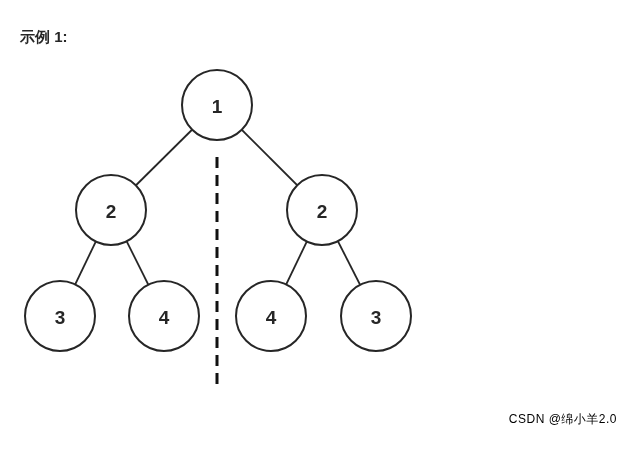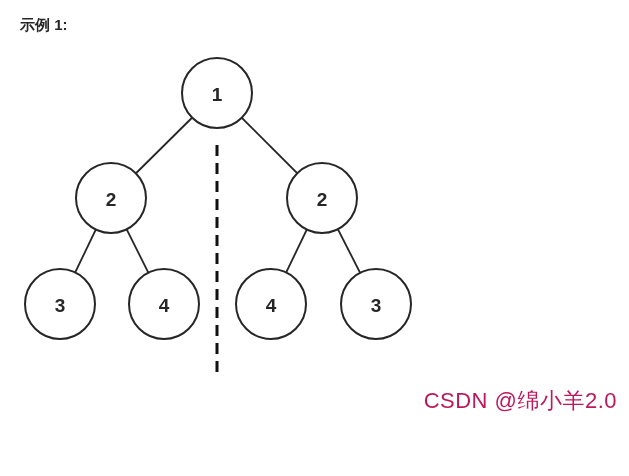--- a/index.html
+++ b/index.html
@@ -7,20 +7,21 @@
     padding: 0;
     background: #ffffff;
     font-family: "Liberation Sans", "DejaVu Sans", sans-serif;
   }
   .canvas {
     position: relative;
     width: 629px;
     height: 424px;
     background: #ffffff;
     overflow: hidden;
+    margin-top: 12px;
   }
   .example-title {
     position: absolute;
     left: 20px;
     top: 16px;
     font-size: 15px;
     font-weight: bold;
     color: #262626;
   }
   .tree-svg {
@@ -73,22 +74,22 @@
   }
   .io-value {
     font-family: "DejaVu Sans Mono", "Liberation Mono", monospace;
     color: #383838;
     font-size: 14px;
   }
   .watermark {
     position: absolute;
     right: 12px;
     bottom: 8px;
-    font-size: 22px;
-    color: #be185d;
+    font-size: 12px;
+    color: #000000;
     letter-spacing: 0.5px;
   }
 </style>
 </head>
 <body>
 
 <div class="canvas">
 
   <div class="example-title">示例 1:</div>
 

